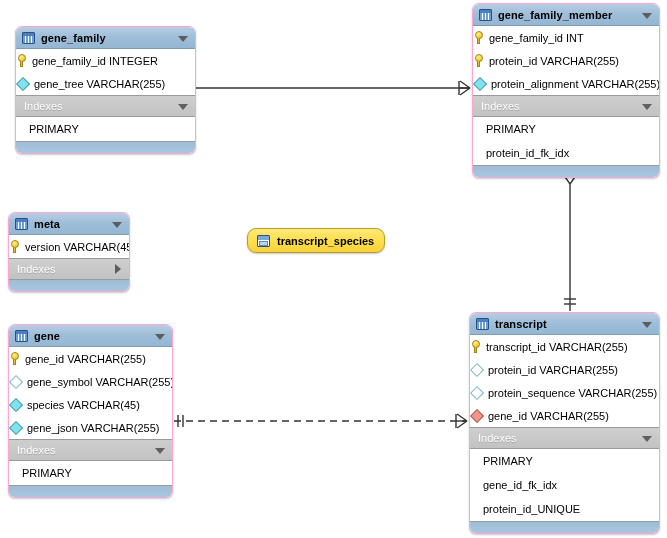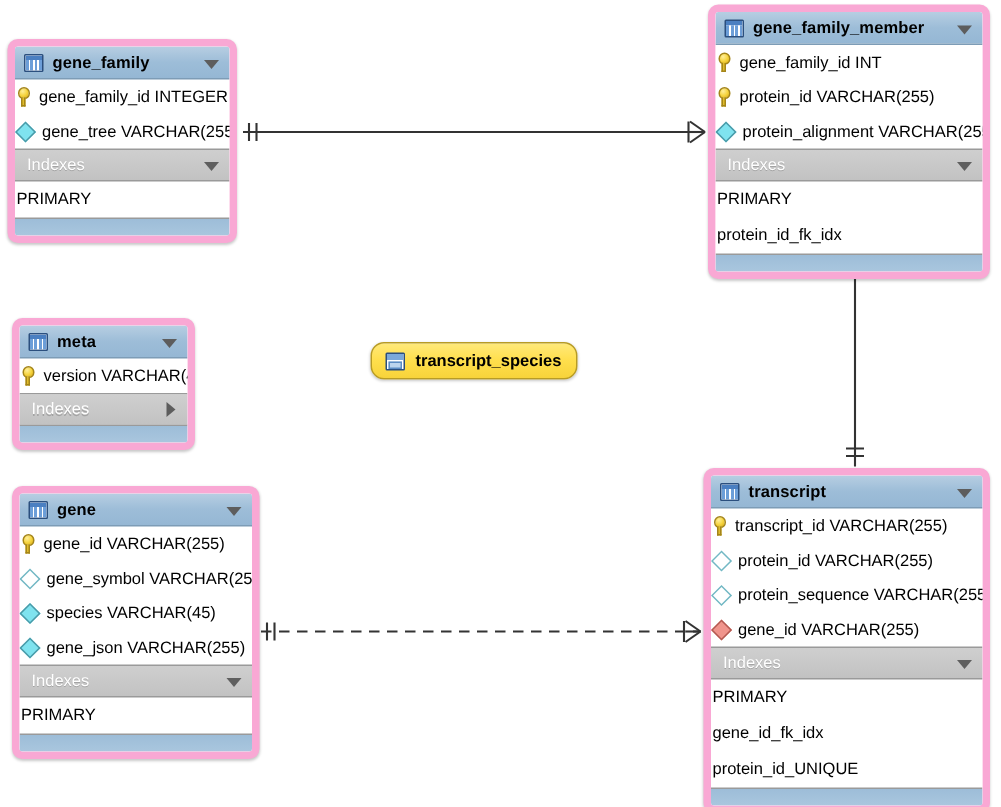--- a/index.html
+++ b/index.html
@@ -30,21 +30,21 @@
     left: 0; top: 0;
     width: 667px;
     height: 538px;
     pointer-events: none;
   }
 
   
   .table-node {
     position: absolute;
     box-sizing: border-box;
-    border: 5px solid #f9a8d4;
+    border: 1px solid #f9a8d4;
     border-radius: 7px;
     background: #ffffff;
     box-shadow: 0 1px 2px rgba(0,0,0,0.22);
     overflow: hidden;
   }
 
   .tbl-header {
     height: 22px;
     box-sizing: border-box;
     background: linear-gradient(to bottom, #b7cee2 0%, #9dbdd8 50%, #95b7d4 100%);
@@ -234,21 +234,21 @@
     text-shadow: 0 1px 0 rgba(0,0,0,0.18);
   }
   .idx-list {
     background: #ffffff;
     border-bottom: 1px solid #9a9a9a;
   }
   .idx-row {
     height: 24px;
     display: flex;
     align-items: center;
-    padding-left: 1px;
+    padding-left: 13px;
     box-sizing: border-box;
   }
   .idx-label {
     font-size: 11px;
     color: #000000;
   }
   .tbl-footer {
     height: 11px;
     background: linear-gradient(to bottom, #9dbdd8 0%, #a9c6de 100%);
   }
@@ -311,21 +311,21 @@
       <line x1="178" y1="415" x2="178" y2="427" stroke="#333333" stroke-width="1.4"></line>
       <line x1="183" y1="415" x2="183" y2="427" stroke="#333333" stroke-width="1.4"></line>
 
       <line x1="456" y1="414" x2="456" y2="428" stroke="#333333" stroke-width="1.4"></line>
       <line x1="467" y1="421" x2="457" y2="414" stroke="#333333" stroke-width="1.4"></line>
       <line x1="467" y1="421" x2="457" y2="428" stroke="#333333" stroke-width="1.4"></line>
       <line x1="457" y1="421" x2="467" y2="421" stroke="#333333" stroke-width="1.4"></line>
     </g>
   </svg>
 
-  <div class="table-node" style="left:5px; top:26px; width:153px;">
+  <div class="table-node" style="left:15px; top:26px; width:181px;">
     <div class="tbl-header">
       <span class="icon-table"></span>
       <span class="tbl-title">gene_family</span>
       <span class="caret-down"></span>
     </div>
     <div class="cols">
       <div class="col-row">
         <span class="icon-key"></span>
         <span class="col-label">gene_family_id INTEGER</span>
       </div>

